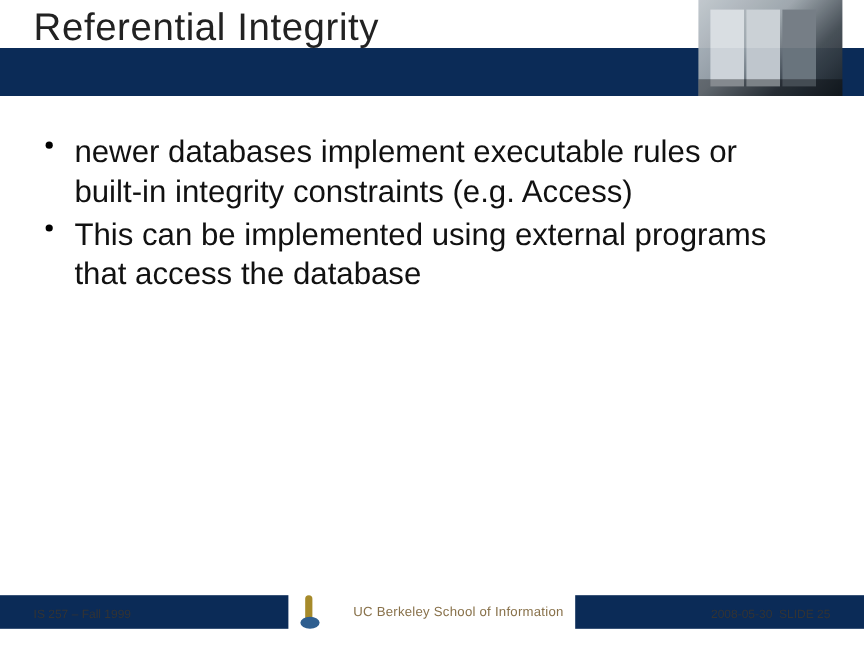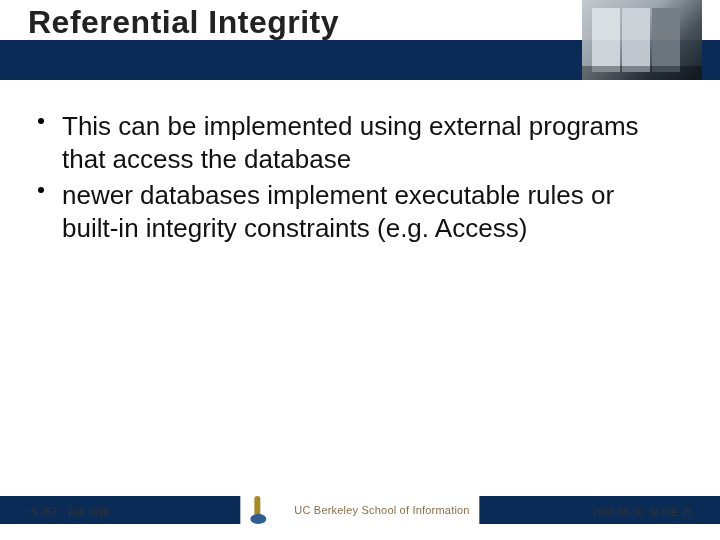--- a/index.html
+++ b/index.html
@@ -1,21 +1,21 @@
 <!DOCTYPE html>
 <html><head>
 <meta charset="utf-8">
 <style>
   * { margin: 0; padding: 0; box-sizing: border-box; }
   html, body { width: 720px; height: 540px; font-family: Arial, Helvetica, sans-serif; background: #fff; overflow: hidden; }
   .slide { position: relative; width: 720px; height: 540px; background: #fff; }
 
   
   .title-band { position: absolute; left: 0; top: 40px; width: 100%; height: 40px; background: #0b2b57; }
-  .title-text { position: absolute; left: 28px; top: 4px; font-size: 32px; color: #222; font-weight: 700; letter-spacing: 0.5px; }
+  .title-text { position: absolute; left: 28px; top: 4px; font-size: 32px; color: #222; font-weight: 400; letter-spacing: 0.5px; }
 
   
   .title-deco { position: absolute; right: 18px; top: -40px; width: 120px; height: 80px; background: linear-gradient(135deg,#bfc6cc 0%, #9aa3aa 40%, #3f4850 70%, #1b232a 100%); opacity: 0.95; }
   .title-deco::before { content: ""; position: absolute; left: 10px; top: 8px; width: 28px; height: 64px; background: #d8dde1; box-shadow: 30px 0 0 #c9cfd4, 60px 0 0 #6f7880; }
   .title-deco::after { content: ""; position: absolute; left: 0; right: 0; bottom: 0; height: 14px; background: rgba(0,0,0,0.35); }
 
   
   .body { position: absolute; left: 36px; right: 60px; top: 110px; }
   .bullet { display: flex; align-items: flex-start; font-size: 26px; line-height: 1.25; color: #111; margin-bottom: 4px; }
   .bullet .dot { width: 18px; flex: 0 0 18px; padding-top: 8px; }
@@ -40,25 +40,25 @@
 <div class="slide">
 
   <div class="title-band">
     <div class="title-deco"></div>
   </div>
   <div class="title-text">Referential Integrity</div>
 
   <div class="body">
     <div class="bullet">
       <div class="dot"></div>
-      <div class="txt">This can be implemented using external programs that access the database</div>
+      <div class="txt">newer databases implement executable rules or built-in integrity constraints (e.g. Access)</div>
     </div>
     <div class="bullet">
       <div class="dot"></div>
-      <div class="txt">newer databases implement executable rules or built-in integrity constraints (e.g. Access)</div>
+      <div class="txt">This can be implemented using external programs that access the database</div>
     </div>
   </div>
 
   <div class="footer-band"></div>
 
   <div class="footer-left">IS 257 – Fall 1999</div>
 
   <div class="logo">
     <div class="logo-mark"></div>
     <div class="logo-text">UC Berkeley School of Information</div>

